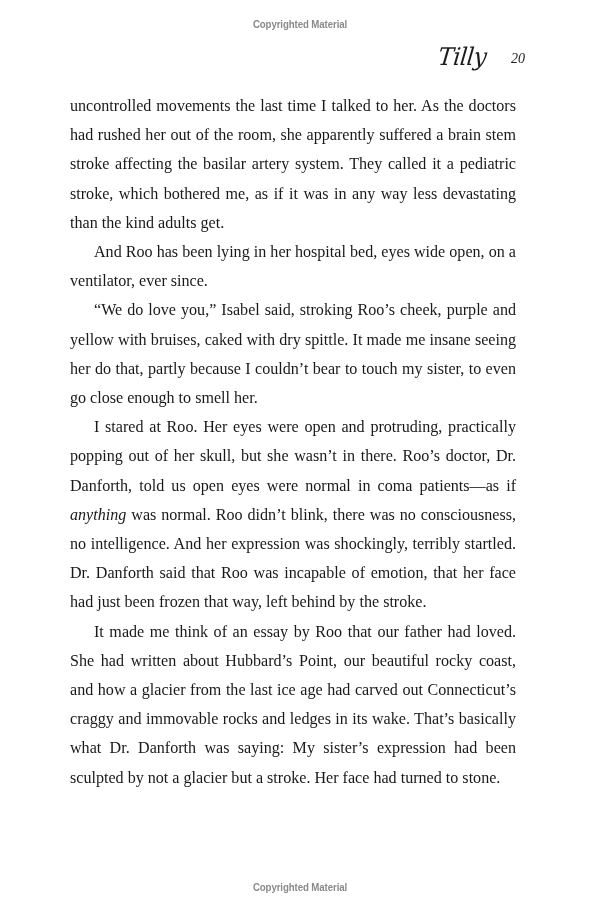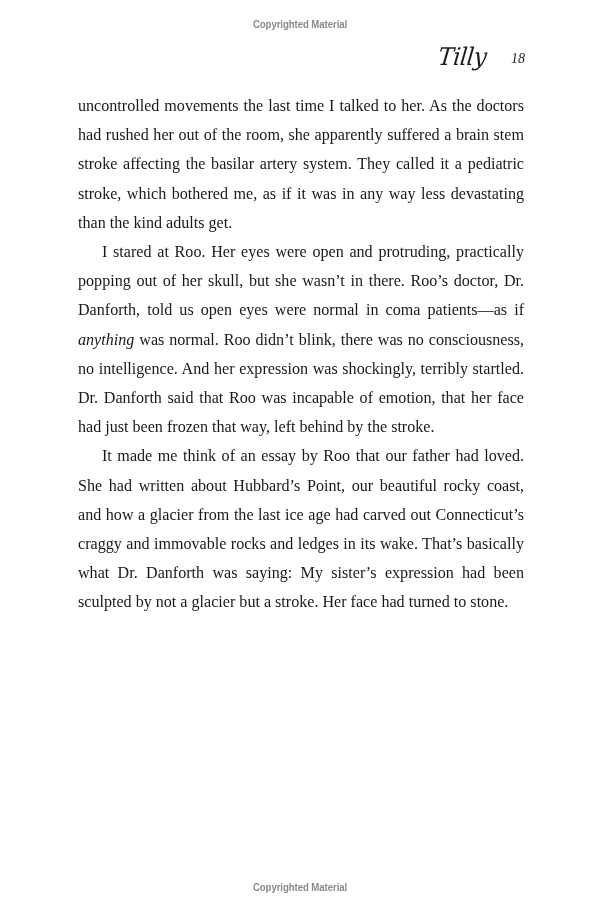--- a/index.html
+++ b/index.html
@@ -61,21 +61,21 @@
     color: #1f1f1f;
     padding-left: 22px;
     position: relative;
     top: -2px;
   }
 
   
   .textblock {
     position: absolute;
     top: 91px;
-    left: 78px;
+    left: 70px;
     width: 446px;
   }
   p.para {
     margin: 0;
     font-family: "Liberation Serif", "DejaVu Serif", serif;
     font-size: 16.1px;
     line-height: 29.2px;
     color: #19191b;
     text-align: justify;
     text-justify: inter-word;
@@ -87,24 +87,26 @@
 </style>
 </head>
 <body>
 
 <div class="page">
 
   <div class="watermark watermark-top">Copyrighted Material</div>
 
   <div class="running-head">
     <span class="book-title">Tilly</span>
-    <span class="folio">18</span>
+    <span class="folio">20</span>
   </div>
 
   <div class="textblock" id="textblock">
       <p class="para"><span>uncontrolled movements the last time I talked to her. As the doctors had rushed her out of the room, she apparently suffered a brain stem stroke affecting the basilar artery system. They called it a pediatric stroke, which bothered me, as if it was in any way less devastating than the kind adults get.</span></p>
+      <p class="para indented"><span>And Roo has been lying in her hospital bed, eyes wide open, on a ventilator, ever since.</span></p>
+      <p class="para indented"><span>“We do love you,” Isabel said, stroking Roo’s cheek, purple and yellow with bruises, caked with dry spittle. It made me insane seeing her do that, partly because I couldn’t bear to touch my sister, to even go close enough to smell her.</span></p>
       <p class="para indented"><span>I stared at Roo. Her eyes were open and protruding, practically popping out of her skull, but she wasn’t in there. Roo’s doctor, Dr. Danforth, told us open eyes were normal in coma patients—as if </span><span class="em">anything</span><span> was normal. Roo didn’t blink, there was no consciousness, no intelligence. And her expression was shockingly, terribly startled. Dr. Danforth said that Roo was incapable of emotion, that her face had just been frozen that way, left behind by the stroke.</span></p>
       <p class="para indented"><span>It made me think of an essay by Roo that our father had loved. She had written about Hubbard’s Point, our beautiful rocky coast, and how a glacier from the last ice age had carved out Connecticut’s craggy and immovable rocks and ledges in its wake. That’s basically what Dr. Danforth was saying: My sister’s expression had been sculpted by not a glacier but a stroke. Her face had turned to stone.</span></p>
     </div>
 
   <div class="watermark watermark-bot">Copyrighted Material</div>
 
 </div>
 
 </body></html>

